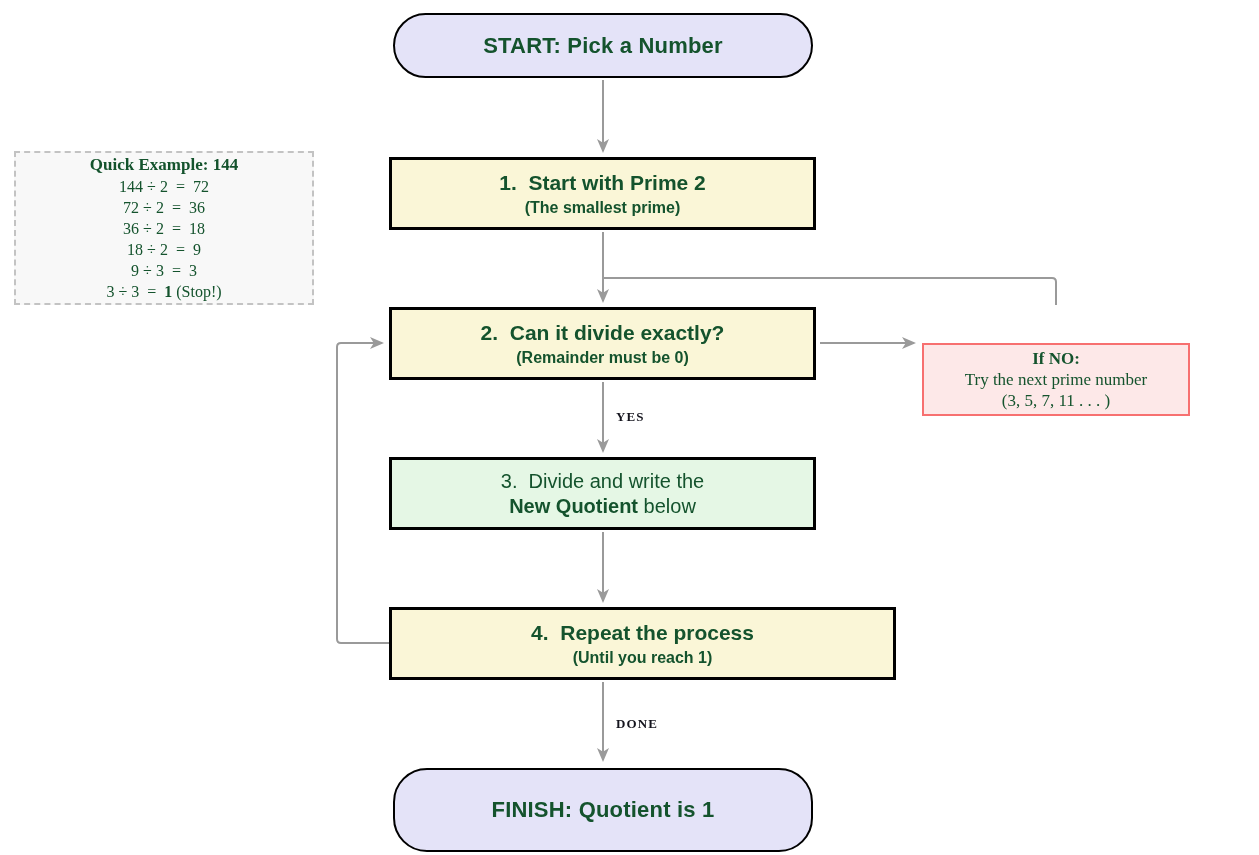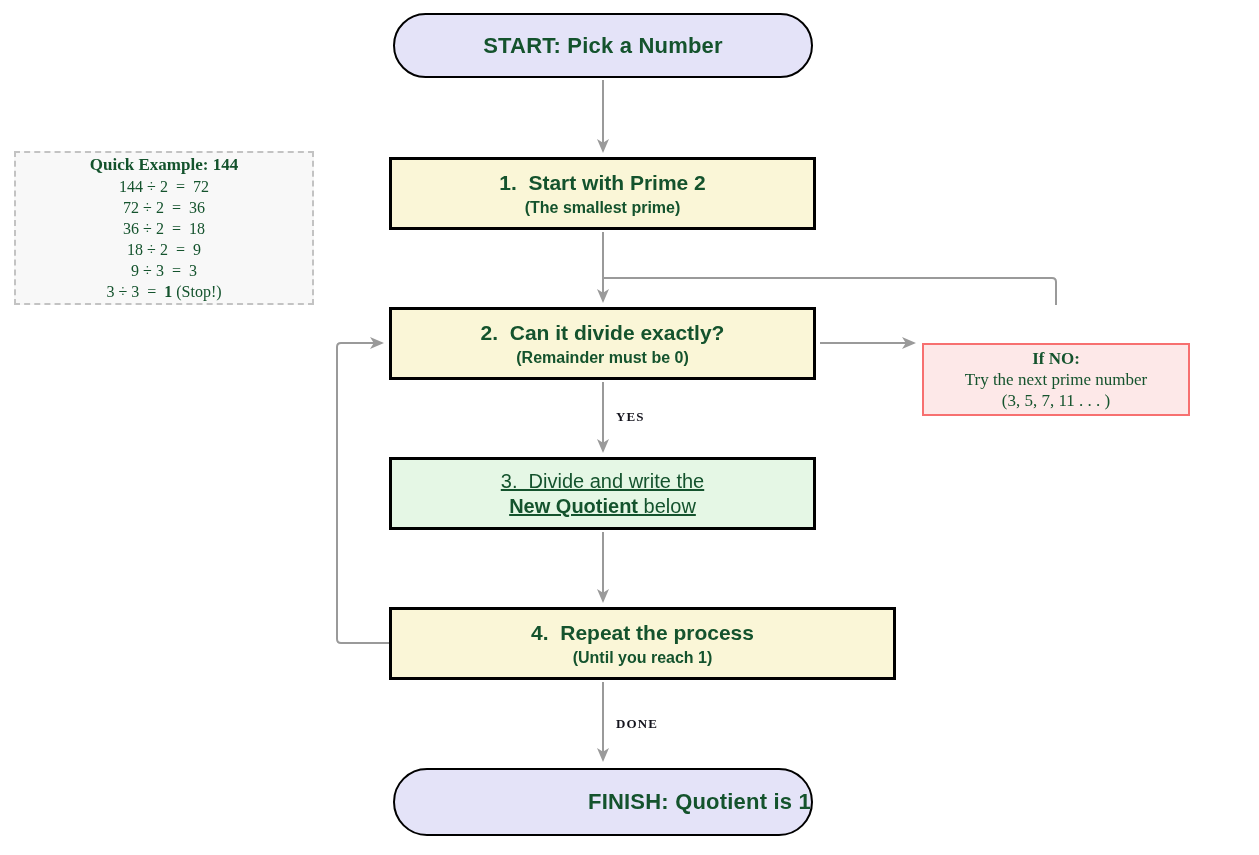--- a/index.html
+++ b/index.html
@@ -39,21 +39,20 @@
     background: var(--process-fill, #faf6d7);
     border: 3px solid #000;
   }
   .process .t { font-weight: bold; font-size: 21px; white-space: pre; }
   .process .s { font-weight: bold; font-size: 16px; margin-top: 4px; }
 
   .action {
     background: var(--action-fill, #e5f7e5);
     border: 3px solid #000;
     font-size: 20px;
-    text-decoration: underline;
   }
   .action .l1 { white-space: pre; }
   .action .l2 { margin-top: 2px; }
   .action .b { font-weight: bold; }
 
   .no-box {
     background: var(--no-fill, #fde8e8);
     border: 2.5px solid var(--no-border, #f77070);
     font-family: "Liberation Serif", serif;
     font-size: 17px; line-height: 1.25;
@@ -136,17 +135,17 @@
     <div class="l2"><span class="b">New Quotient</span><span> below</span></div>
   </div>
 
   <div class="node process" style="left:389px; top:607px; width:507px; height:73px;">
     <div class="t">4.  Repeat the process</div>
     <div class="s">(Until you reach 1)</div>
   </div>
 
   <div class="edge-label" style="left:616px; top:716px;">DONE</div>
 
-  <div class="node terminal" style="left:393px; top:768px; width:420px; height:68px;align-items:flex-end;">
+  <div class="node terminal" style="left:393px; top:768px; width:420px; height:84px;">
     <span>FINISH: Quotient is 1</span>
   </div>
 
 </div>
 
 </body></html>

